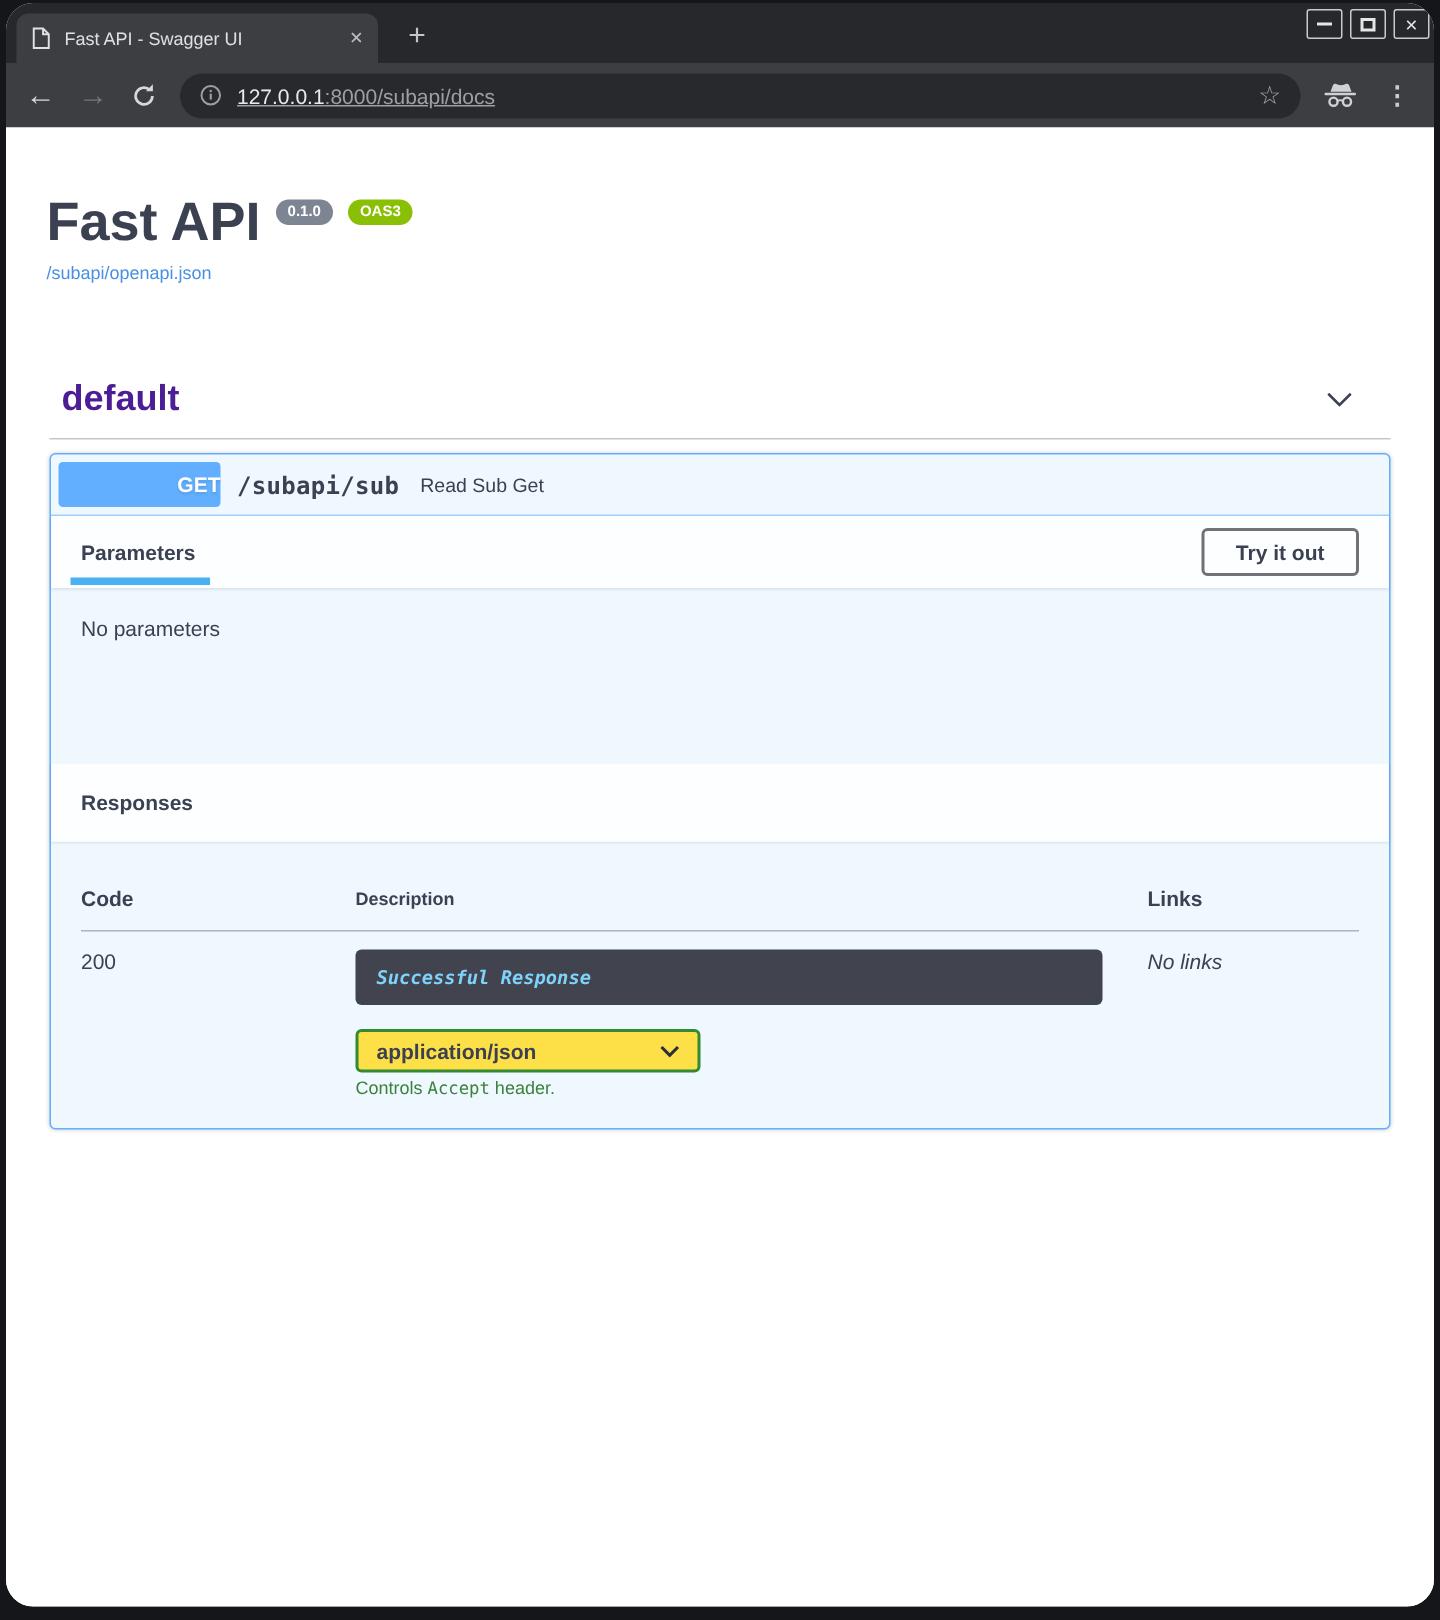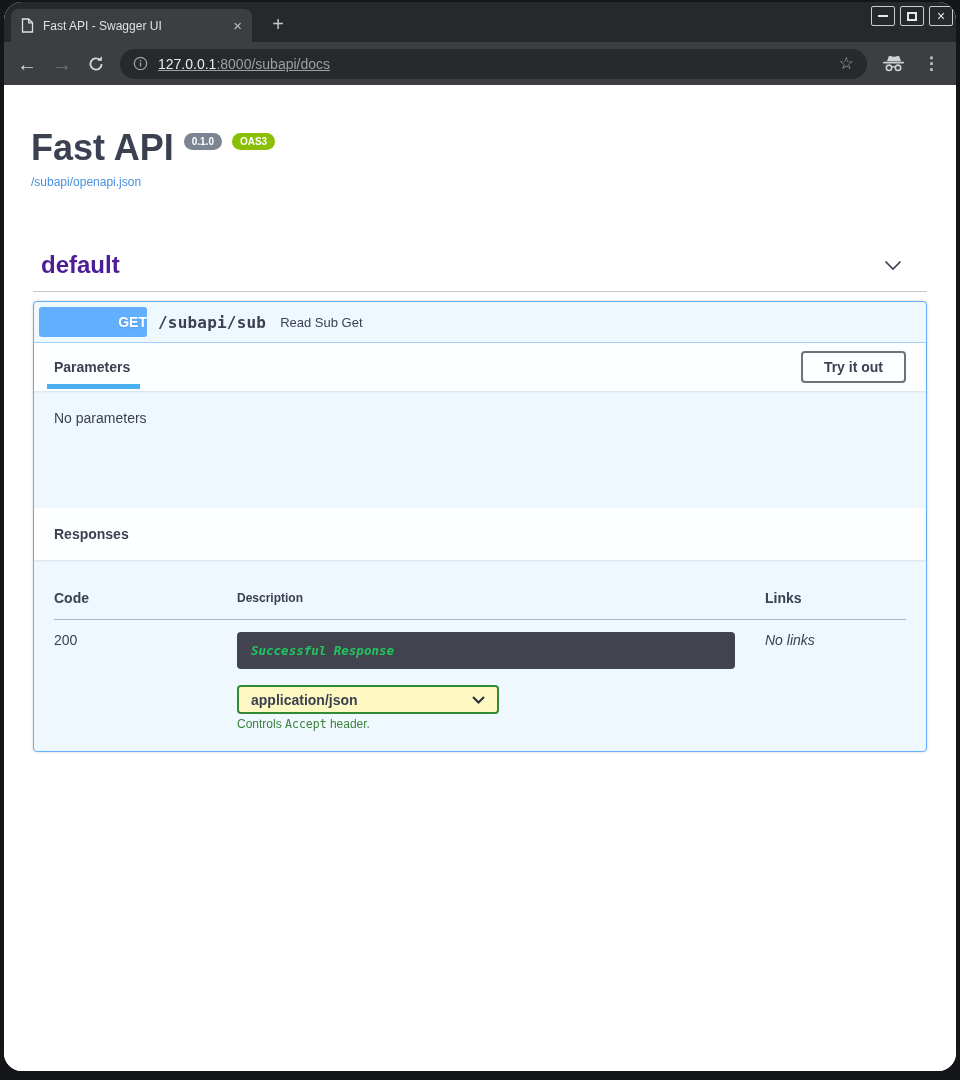--- a/index.html
+++ b/index.html
@@ -71,26 +71,26 @@
   .no-params { height:117px; padding:19px 20px; font-size:14px; }
 
   .resp-body { padding:20px; }
   .responses-table { width:100%; border-collapse:collapse; table-layout:fixed; }
   .responses-table th { text-align:left; font-weight:700; color:#3b4151; padding:10px 0 13px;
                         border-bottom:1px solid rgba(59,65,81,.2); }
   .col-status { width:183px; font-size:14px; }
   .col-desc { font-size:12px; }
   .col-links { width:141px; font-size:14px; }
   .responses-table td { padding-top:12px; vertical-align:top; font-size:14px; color:#3b4151; }
-  .markdown-box { background:#41444e; border-radius:4px; color:#22c55e; font-family:"DejaVu Sans Mono",monospace;
+  .markdown-box { background:#41444e; border-radius:4px; color:#7dd3fc; font-family:"DejaVu Sans Mono",monospace;
                   font-style:italic; font-weight:700; font-size:12.5px; padding:11px 14px; margin-right:30px; }
   .cell-links { font-style:italic; }
 
   .media-row { margin-top:16px; margin-left:183px; }
-  .media-select { width:262px; height:29px; border:2px solid #338a33; border-radius:4px; background:#fef9c3;
+  .media-select { width:230px; height:29px; border:2px solid #338a33; border-radius:4px; background:#fde047;
                   display:flex; align-items:center; justify-content:space-between; padding:0 12px;
                   font-weight:700; font-size:14px; color:#3b4151; cursor:pointer; }
   .accept-note { margin-top:3px; font-size:12px; color:#3b823b; }
   .accept-note code { font-family:"DejaVu Sans Mono",monospace; font-size:11.5px; }
 </style>
 </head>
 <body>
 
 <div class="frame">
   <div class="inner">

